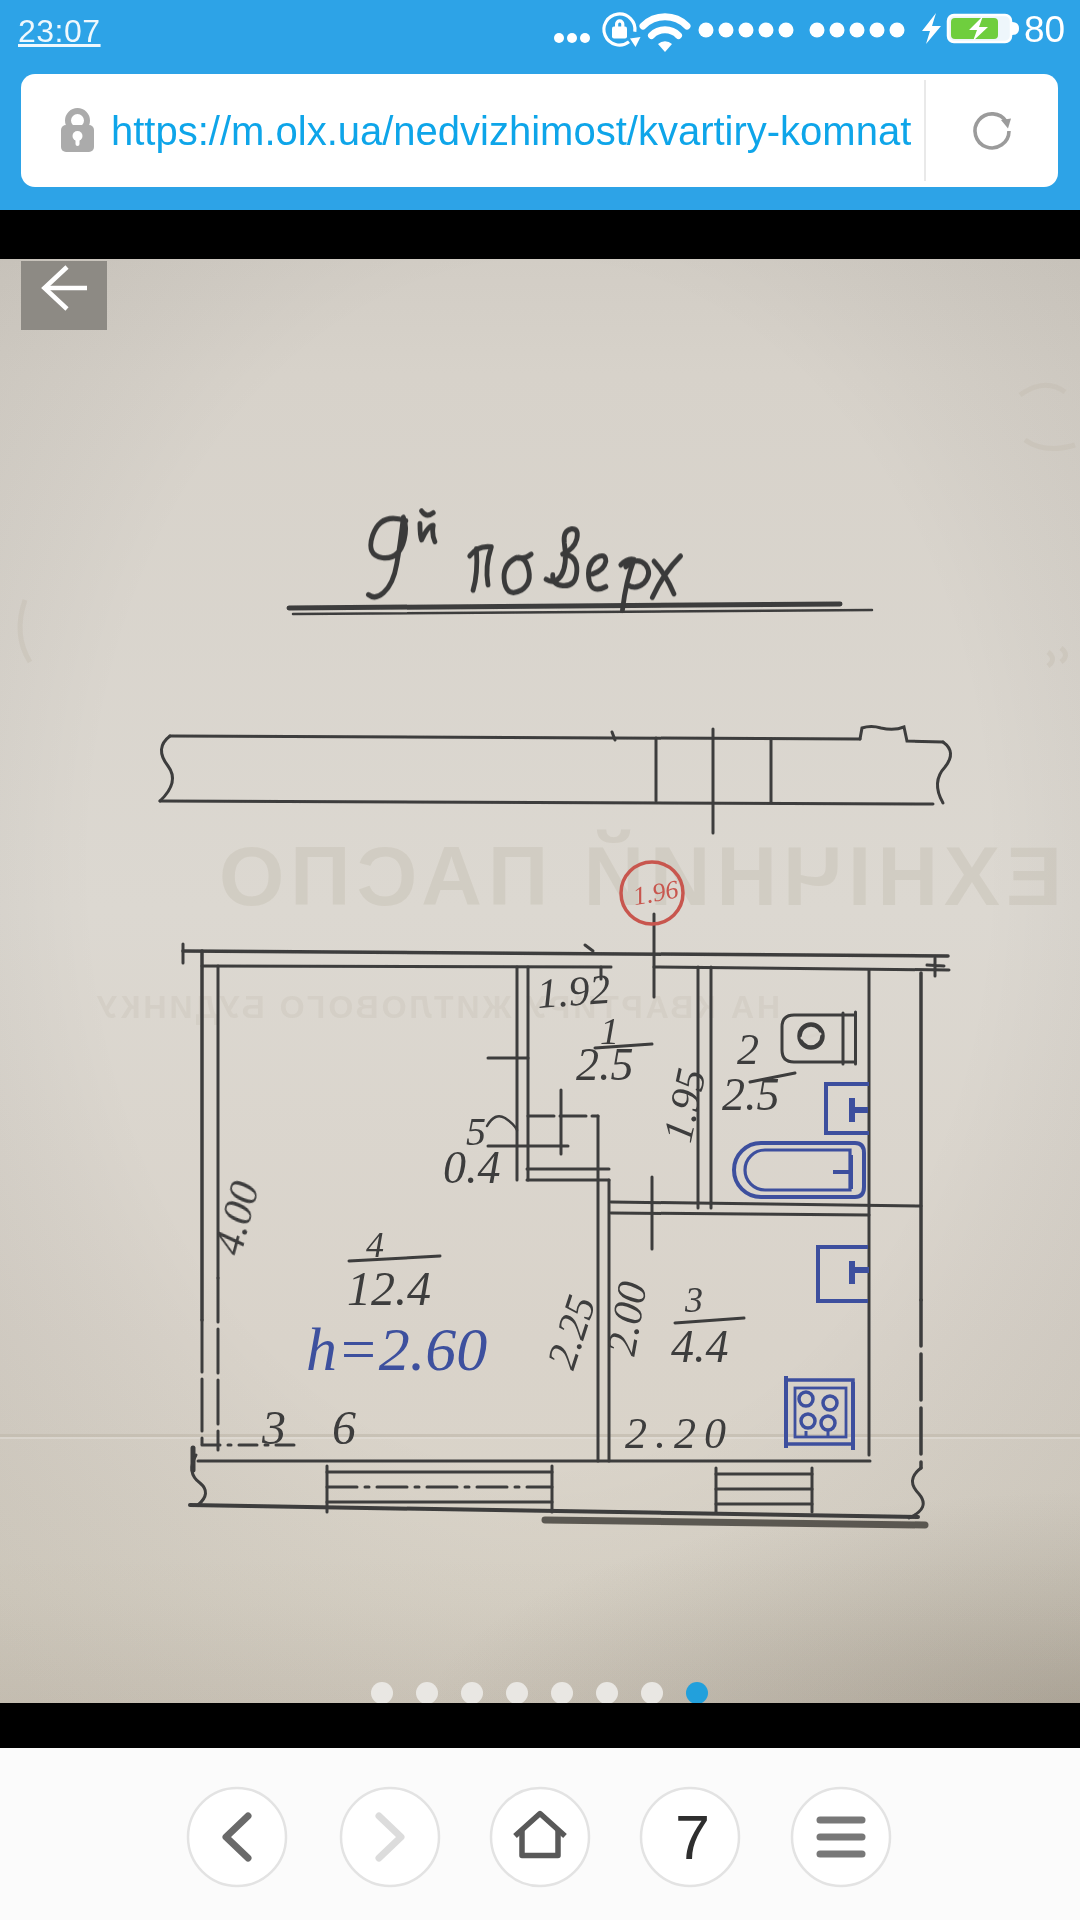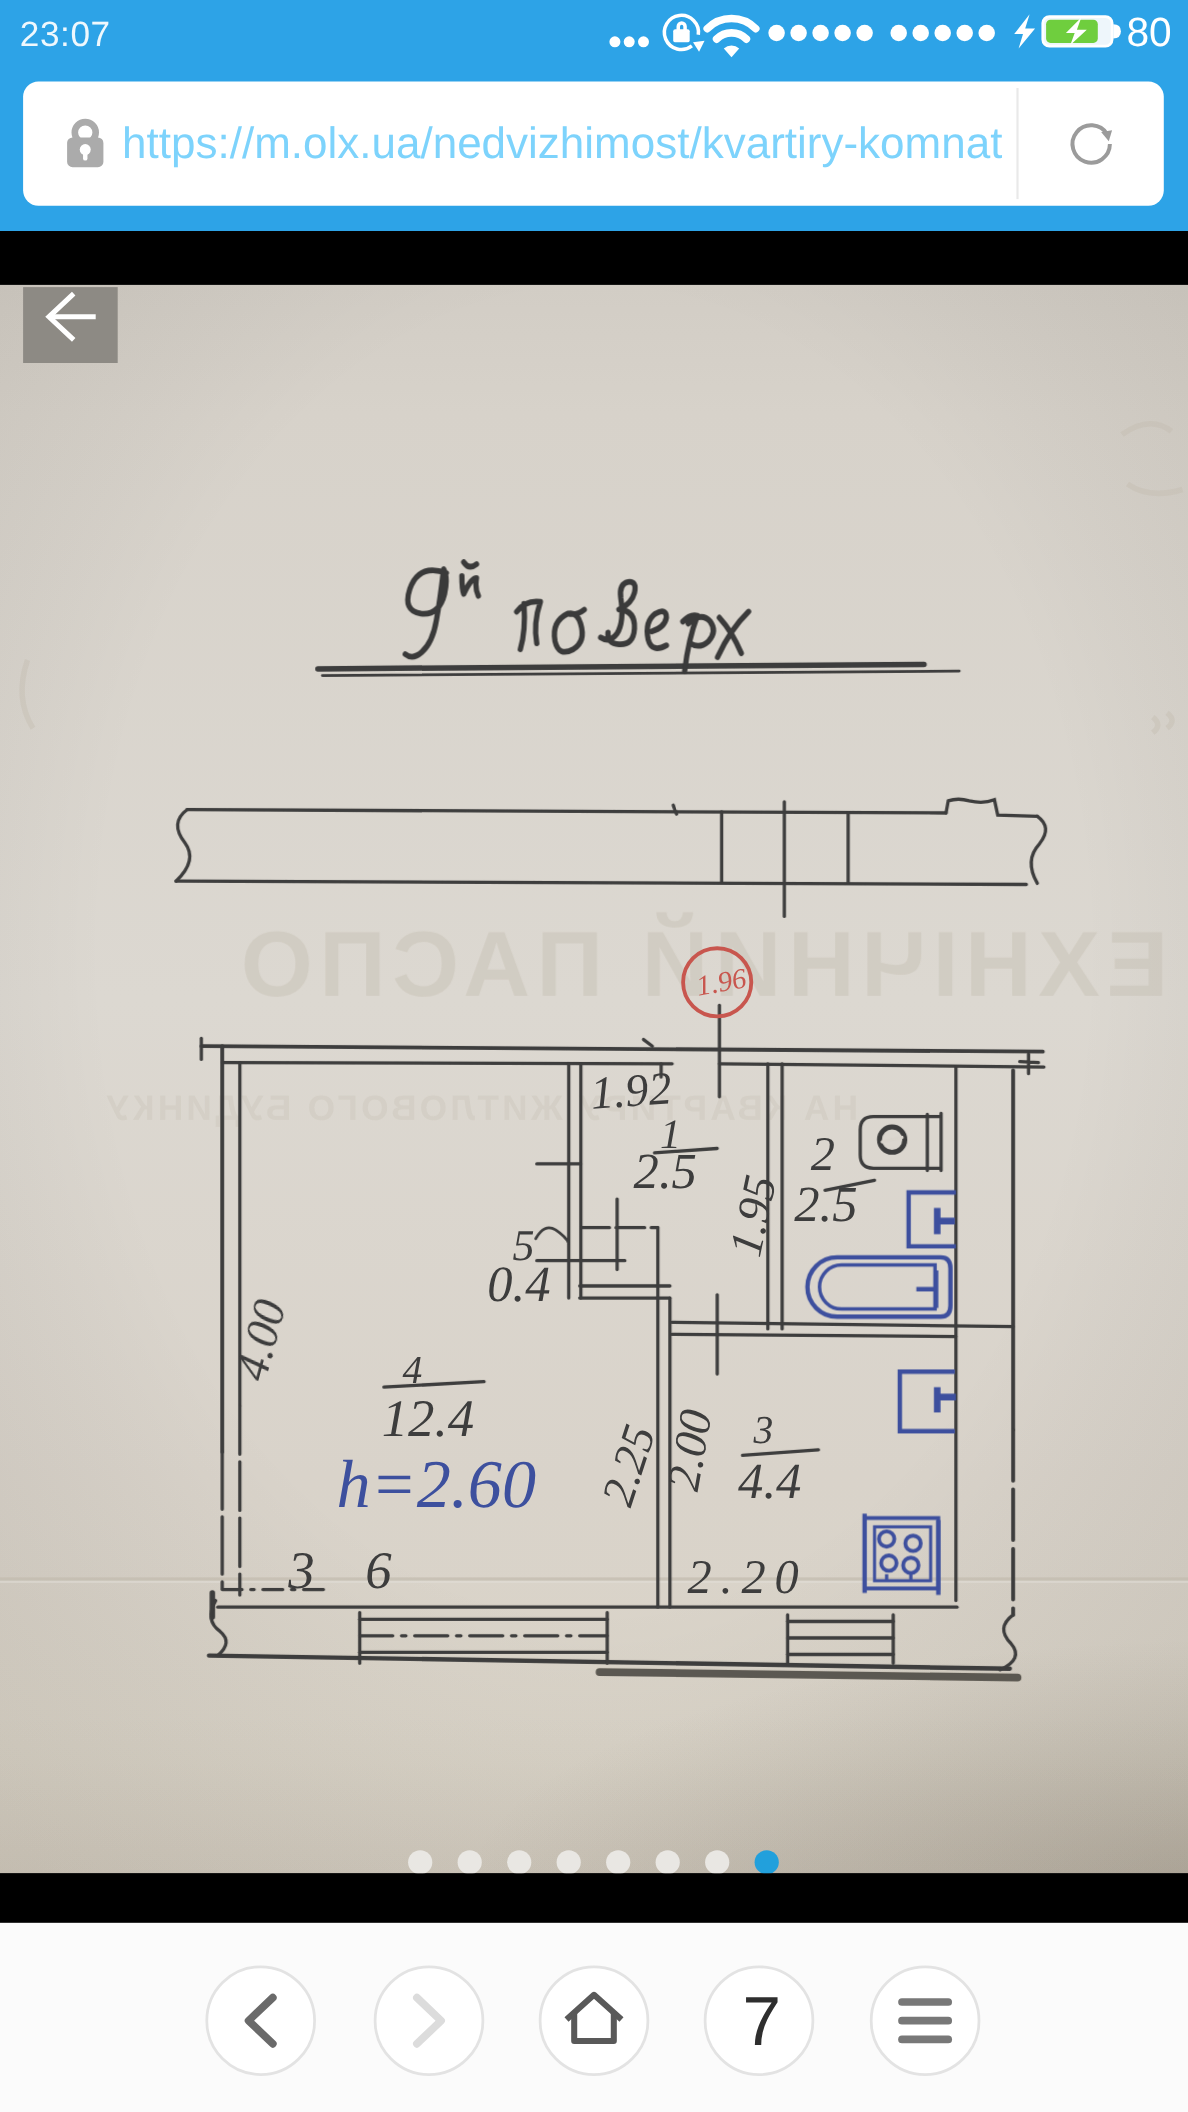--- a/index.html
+++ b/index.html
@@ -1,23 +1,23 @@
 <!DOCTYPE html>
 <html><head>
 <meta charset="utf-8">
 <style>
   html,body{margin:0;padding:0;background:#000;}
   #screen{position:relative;width:1080px;height:1920px;overflow:hidden;
     font-family:"Liberation Sans", sans-serif;}
   .abs{position:absolute;}
   
   #topbar{left:0;top:0;width:1080px;height:210px;background:#2da3e7;}
-  #time{left:18px;top:13px;color:#eff8fd;font-size:32px;font-weight:400;letter-spacing:0.5px;}
+  #time{left:18px;top:13px;color:#eff8fd;font-size:32px;font-weight:400;letter-spacing:0.5px;text-decoration:underline;}
   #urlpill{left:21px;top:74px;width:1037px;height:113px;background:#fff;border-radius:14px;}
-  #urltext{left:111px;top:109px;width:800px;height:54px;overflow:hidden;color:#7dd3fc;
+  #urltext{left:111px;top:109px;width:800px;height:54px;overflow:hidden;color:#0ea5e9;
      font-size:40px;white-space:nowrap;}
   #urldivider{left:924px;top:80px;width:2px;height:101px;background:#e9e9e9;}
   
   #blacktop{left:0;top:210px;width:1080px;height:49px;background:#000;}
   #blackbottom{left:0;top:1703px;width:1080px;height:45px;background:#000;}
   
   #photo{left:0;top:259px;width:1080px;height:1444px;background:#d8d3cb;}
   
   #backbtn{left:21px;top:261px;width:86px;height:69px;background:#8d8a84;}
   

